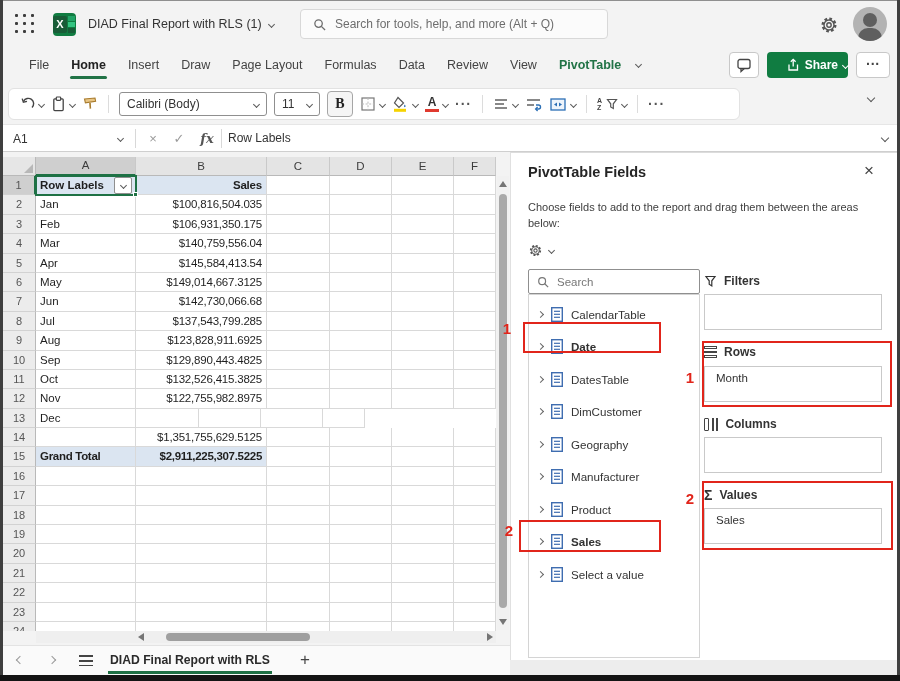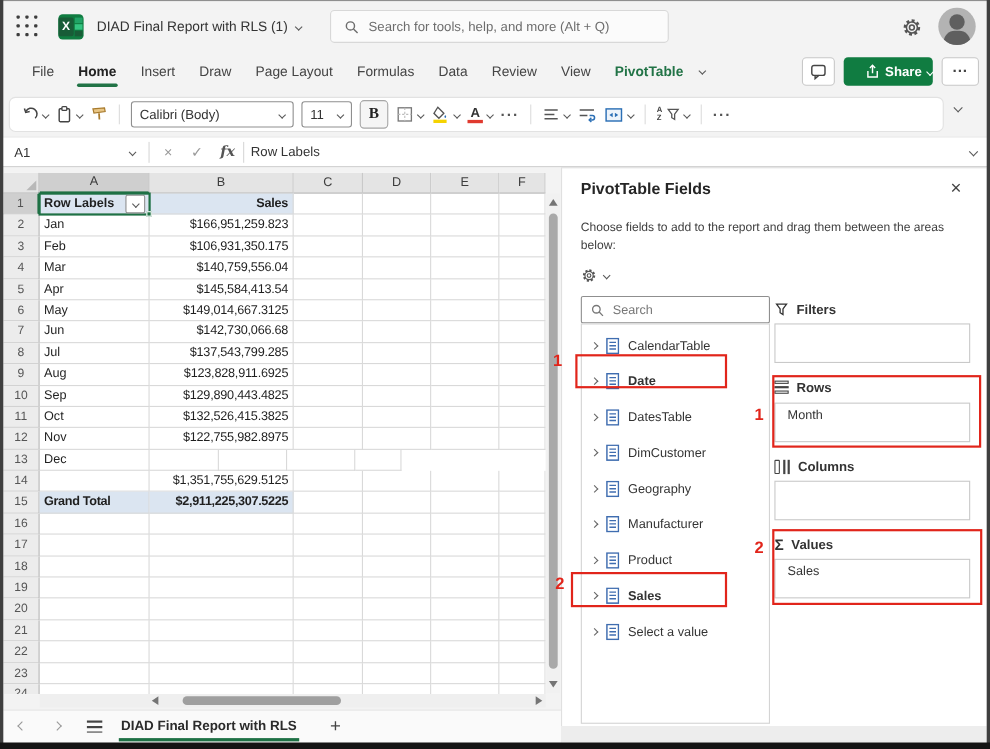--- a/index.html
+++ b/index.html
@@ -41,21 +41,21 @@
   .tab.active::after { content:""; position:absolute; left:10px; right:10px; bottom:3px; height:3px; background:#217346; border-radius:2px; }
   .tab.contextual { color:#217346; font-weight:bold; }
   .tab-chev { margin-left:4px; margin-bottom:2px; }
   .comment-btn { position:absolute; left:729px; top:4px; width:30px; height:26px; background:#fff; border:1px solid #c8c8c8; border-radius:4px; display:flex; align-items:center; justify-content:center; }
   .share-btn { position:absolute; left:767px; top:4px; width:81px; height:26px; background:#107c41; border-radius:4px; color:#fff; font-size:12px; font-weight:bold; display:flex; align-items:center; justify-content:flex-end; gap:5px; }
   .share-btn .cv { border-color:#fff; width:5px; height:5px; }
   .more-btn { position:absolute; left:856px; top:4px; width:34px; height:26px; background:#fff; border:1px solid #c8c8c8; border-radius:4px; text-align:center; line-height:22px; font-size:14px; font-weight:bold; color:#444; }
 
   
   .toolbar-row { position:absolute; left:0; top:82px; width:900px; height:42px; }
-  .toolbar-card { position:absolute; left:8px; top:6px; width:850px; height:32px; background:#fff; border:1px solid #e2e2e2; border-radius:6px; display:flex; align-items:center; padding:0 10px; gap:7px; }
+  .toolbar-card { position:absolute; left:8px; top:6px; width:732px; height:32px; background:#fff; border:1px solid #e2e2e2; border-radius:6px; display:flex; align-items:center; padding:0 10px; gap:7px; }
   .tbi { display:flex; align-items:center; gap:4px; color:#444; }
   .sep { width:1px; height:18px; background:#dcdcdc; margin:0 3px; }
   .selbox { height:24px; border:1px solid #8f8f8f; border-radius:3px; display:flex; align-items:center; justify-content:space-between; padding:0 7px; font-size:12px; color:#333; }
   .fontbox { width:148px; } .sizebox { width:46px; }
   .boldbtn { width:26px; height:26px; border:1px solid #a6a6a6; border-radius:4px; background:#f5f5f5; font-weight:bold; font-size:14px; color:#222; text-align:center; line-height:24px; font-family:"Liberation Serif",serif; }
   .dots3 { font-size:14px; font-weight:bold; color:#555; letter-spacing:1px; }
   .collapse-chev { position:absolute; left:868px; top:13px; }
   .az { display:flex; flex-direction:column; font-size:7px; font-weight:bold; color:#444; line-height:7px; }
 
   
@@ -336,21 +336,21 @@
           <div class="cell a hdr" style="width: 100px;">Row Labels</div>
           <div class="cell b hdr" style="width: 131px;">Sales</div>
           <div class="cell" style="width: 63px;"></div>
           <div class="cell" style="width: 62px;"></div>
           <div class="cell" style="width: 62px;"></div>
           <div class="cell" style="width: 42px;"></div>
         </div>
         <div class="grow">
           <div class="rh">2</div>
           <div class="cell a" style="width: 100px;">Jan</div>
-          <div class="cell b" style="width: 131px;">$166,951,259.823</div>
+          <div class="cell b" style="width: 131px;">$100,816,504.035</div>
           <div class="cell" style="width: 63px;"></div>
           <div class="cell" style="width: 62px;"></div>
           <div class="cell" style="width: 62px;"></div>
           <div class="cell" style="width: 42px;"></div>
         </div>
         <div class="grow">
           <div class="rh">3</div>
           <div class="cell a" style="width: 100px;">Feb</div>
           <div class="cell b" style="width: 131px;">$106,931,350.175</div>
           <div class="cell" style="width: 63px;"></div>

